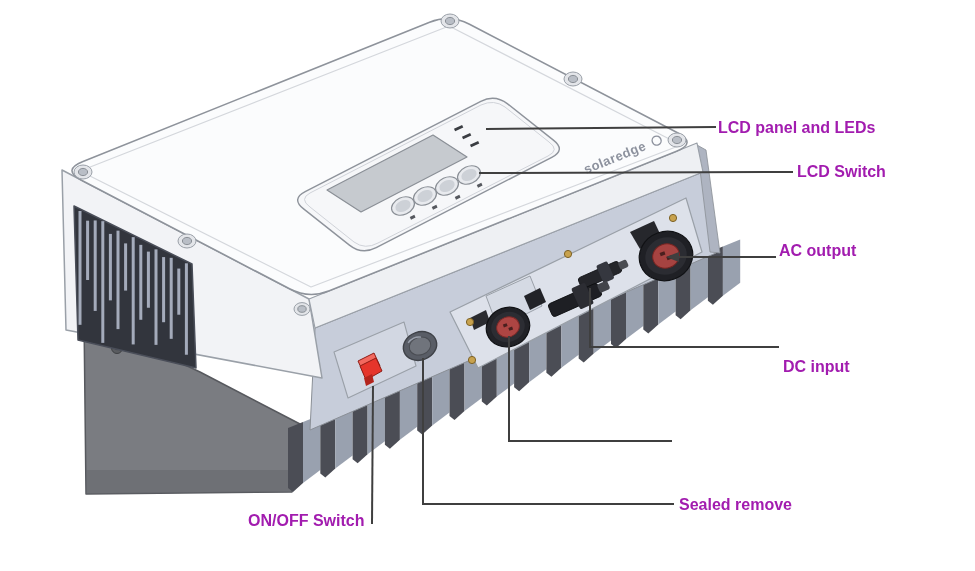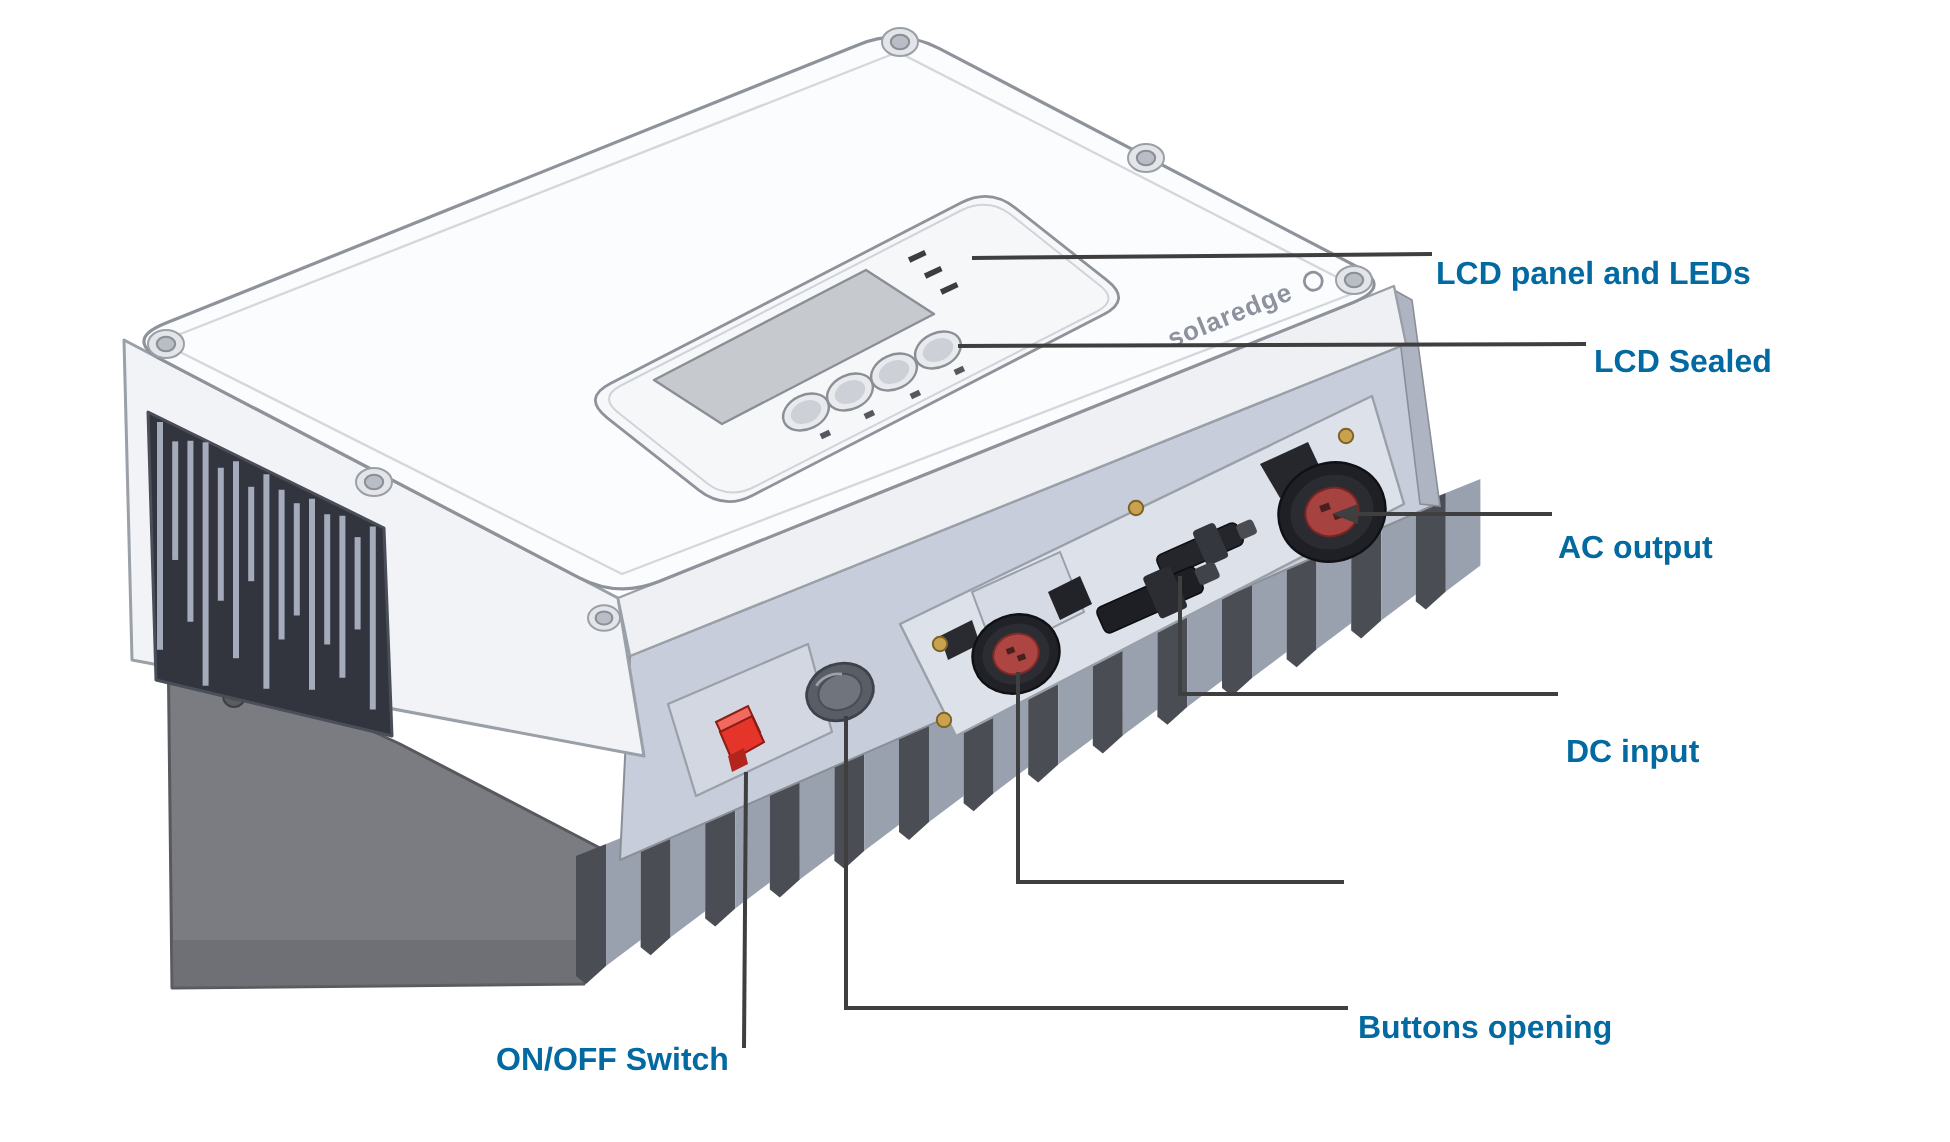--- a/index.html
+++ b/index.html
@@ -4,24 +4,23 @@
 <style>
   html,body{margin:0;padding:0;background:#ffffff;}
   #stage{
     position:relative;width:975px;height:571px;background:#ffffff;overflow:hidden;
     font-family:"Liberation Sans",sans-serif;
   }
   #art{position:absolute;left:0;top:0;}
   .callout{
     position:absolute;
     font:bold 16px "Liberation Sans",sans-serif;
-    color:#0369a1;
+    color:#a21caf;
     white-space:nowrap;
     line-height:22px;
-    margin-top:10px;
   }
   .callout span{display:block;}
 </style>
 </head>
 <body>
 
 <div id="stage">
 
   <svg id="art" width="975" height="571" viewBox="0 0 975 571">
 
@@ -234,25 +233,25 @@
       <polyline points="590,288 590,347 779,347"></polyline>
       <polyline points="509,336 509,441 672,441"></polyline>
       <polyline points="423,358 423,504 674,504"></polyline>
       <polyline points="373,386 372,524"></polyline>
     </g>
     <polygon points="666,257 679,252 679,262" fill="#3f3f3f"></polygon>
   </svg>
 
   <div class="callout" style="left:718px;top:117px">LCD panel and LEDs</div>
 
-  <div class="callout" style="left:797px;top:161px">LCD Sealed</div>
-
-  <div class="callout" style="left:779px;top:254px">AC output</div>
+  <div class="callout" style="left:797px;top:161px">LCD Switch</div>
+
+  <div class="callout" style="left:779px;top:240px">AC output</div>
 
   <div class="callout" style="left:783px;top:356px">DC input</div>
 
 
   <div class="callout" style="left:679px;top:494px">
-    <span>Buttons opening</span>
+    <span>Sealed remove</span>
   </div>
 
   <div class="callout" style="left:248px;top:510px">ON/OFF Switch</div>
 </div>
 
 </body></html>

